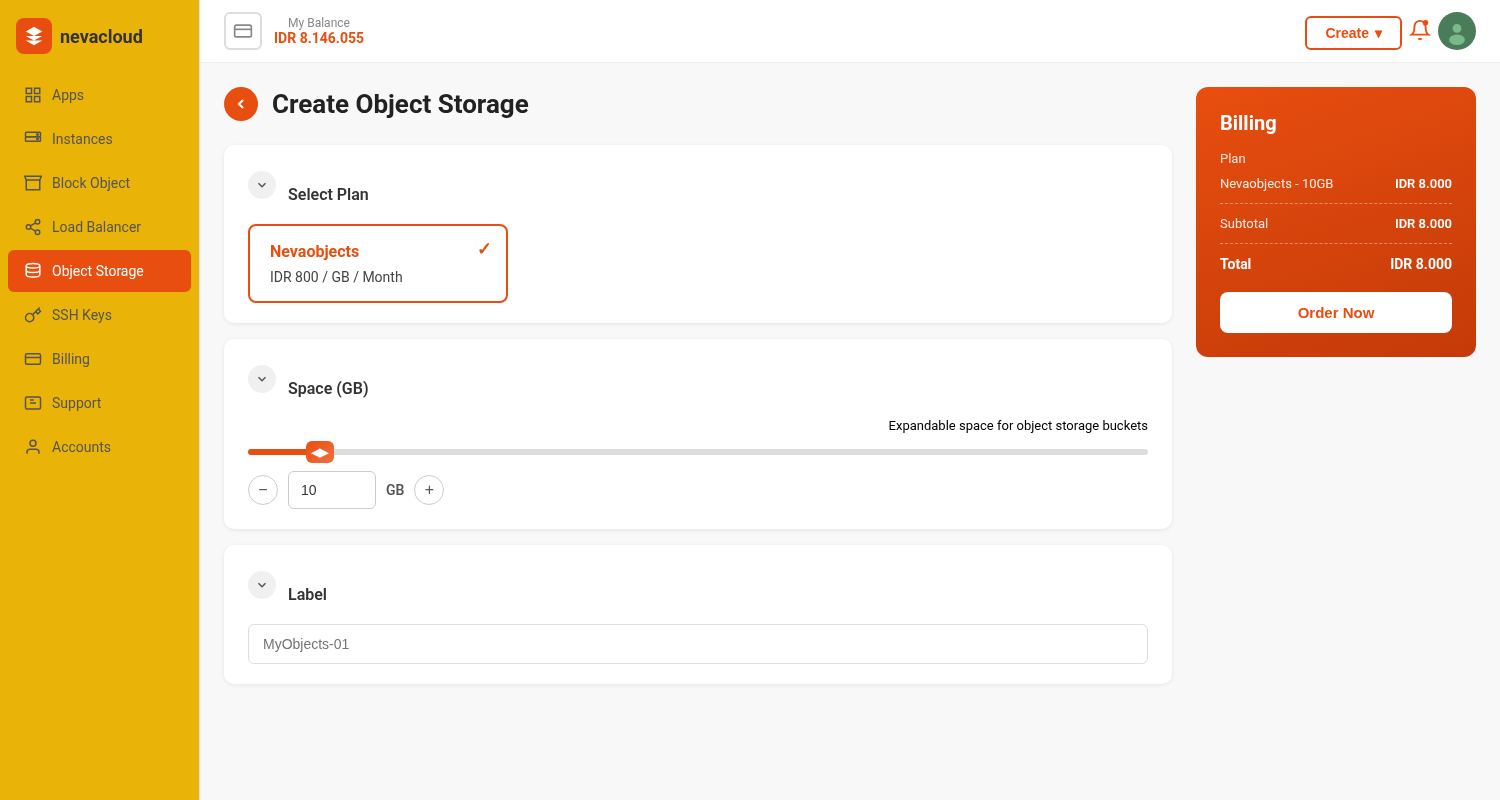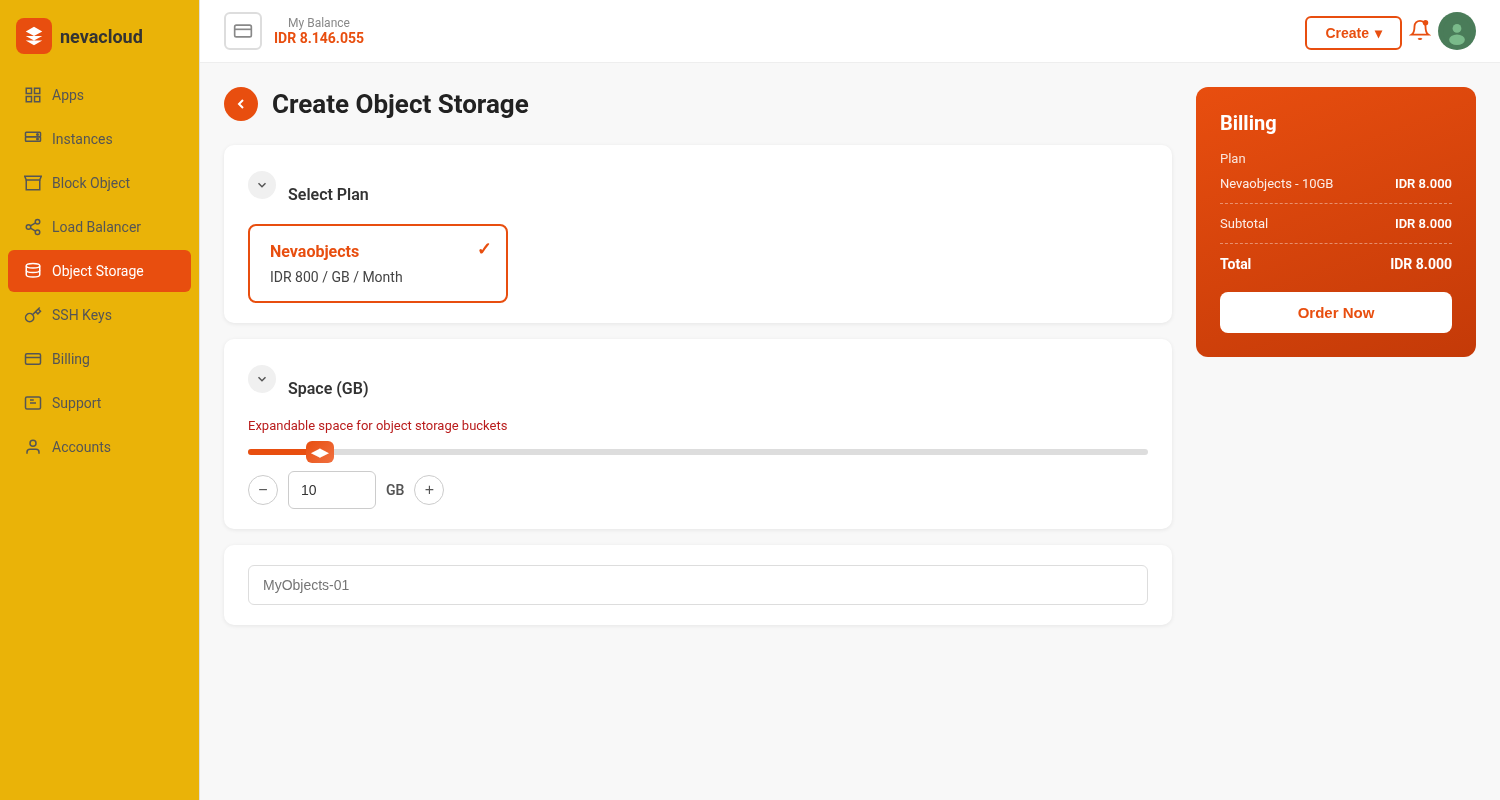--- a/index.html
+++ b/index.html
@@ -165,21 +165,21 @@
       position: absolute;
       top: 12px; right: 14px;
       color: #e84e0f;
       font-size: 18px;
       font-weight: 700;
     }
     .plan-name { font-size: 16px; font-weight: 700; color: #e84e0f; margin-bottom: 8px; }
     .plan-price { font-size: 14px; color: #444; }
 
     
-    .space-desc { font-size: 13px; color: #b91c1c; margin-bottom: 16px; }
+    .space-desc { font-size: 13px; color: #000000; margin-bottom: 16px; text-align: right; }
     .slider-container { margin-bottom: 16px; position: relative; }
     .slider-track {
       width: 100%;
       height: 6px;
       background: #ddd;
       border-radius: 3px;
       position: relative;
     }
     .slider-fill {
       width: 8%;
@@ -455,20 +455,28 @@
         </div>
         <div class="quantity-row">
           <button class="qty-btn">−</button>
           <input class="qty-input" type="number" value="10" style="">
           <span class="qty-unit">GB</span>
           <button class="qty-btn">+</button>
         </div>
       </div>
 
       <div class="section-card">
+        <div class="section-header">
+          <div class="section-toggle">
+            <svg width="14" height="14" viewBox="0 0 24 24" fill="none" stroke="#555" stroke-width="2.5">
+              <path d="M6 9l6 6 6-6"></path>
+            </svg>
+          </div>
+          <span class="section-title">Label</span>
+        </div>
         <input class="label-input" type="text" placeholder="MyObjects-01" style="">
       </div>
 
     </div>
 
     <div id="billing-panel">
       <div class="billing-card">
         <div class="billing-title">Billing</div>
         <div class="billing-section-label">Plan</div>
         <div class="billing-row">

